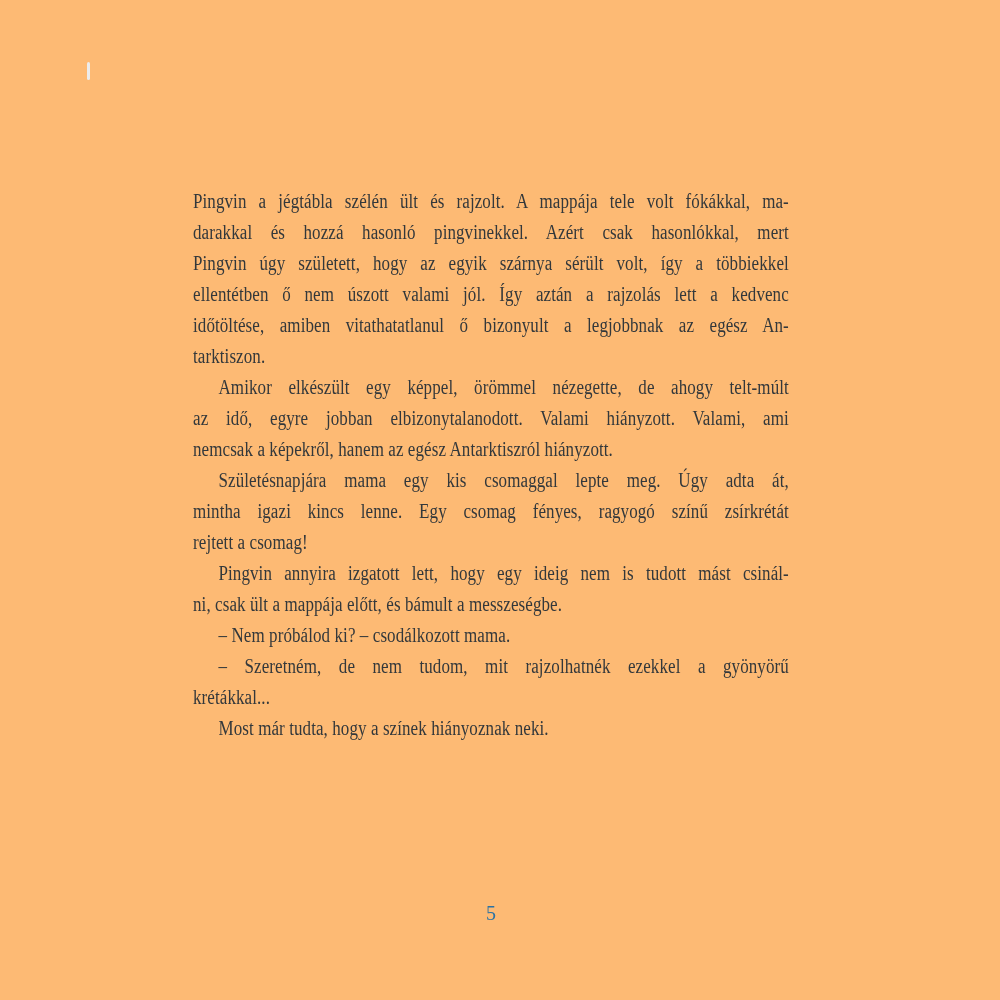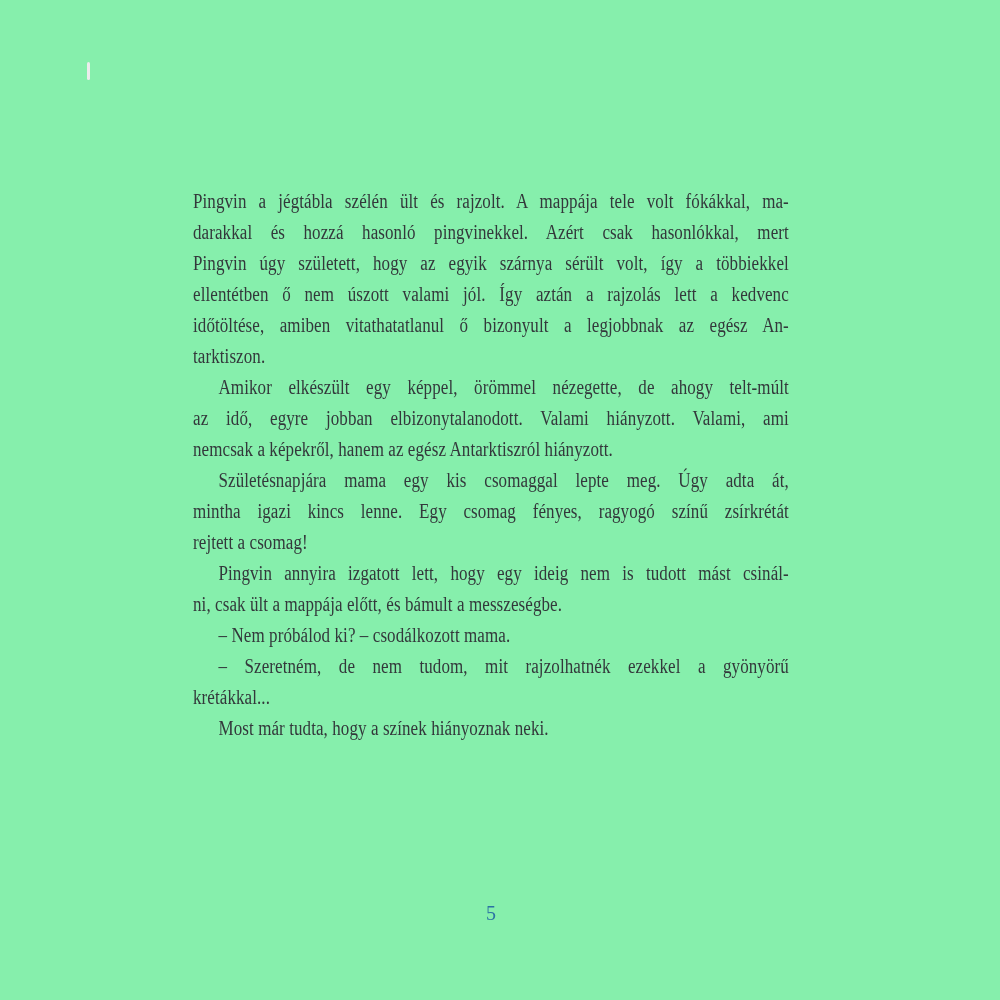--- a/index.html
+++ b/index.html
@@ -54,21 +54,21 @@
     top: 902px;
     width: 596px;
     text-align: center;
     font-size: 20px;
     color: #2b72a3;
   }
 </style>
 </head>
 <body>
 
-<div class="page" style="background: #86efac;">
+<div class="page" style="background: #fdba74;">
   <div class="scan-artifact"></div>
   <div class="text-block" style="color: rgb(51, 56, 59);">
       <div class="line justify">Pingvin a jégtábla szélén ült és rajzolt. A mappája tele volt fókákkal, ma-</div>
       <div class="line justify">darakkal és hozzá hasonló pingvinekkel. Azért csak hasonlókkal, mert</div>
       <div class="line justify">Pingvin úgy született, hogy az egyik szárnya sérült volt, így a többiekkel</div>
       <div class="line justify">ellentétben ő nem úszott valami jól. Így aztán a rajzolás lett a kedvenc</div>
       <div class="line justify">időtöltése, amiben vitathatatlanul ő bizonyult a legjobbnak az egész An-</div>
       <div class="line">tarktiszon.</div>
       <div class="line justify indent">Amikor elkészült egy képpel, örömmel nézegette, de ahogy telt-múlt</div>
       <div class="line justify">az idő, egyre jobban elbizonytalanodott. Valami hiányzott. Valami, ami</div>

